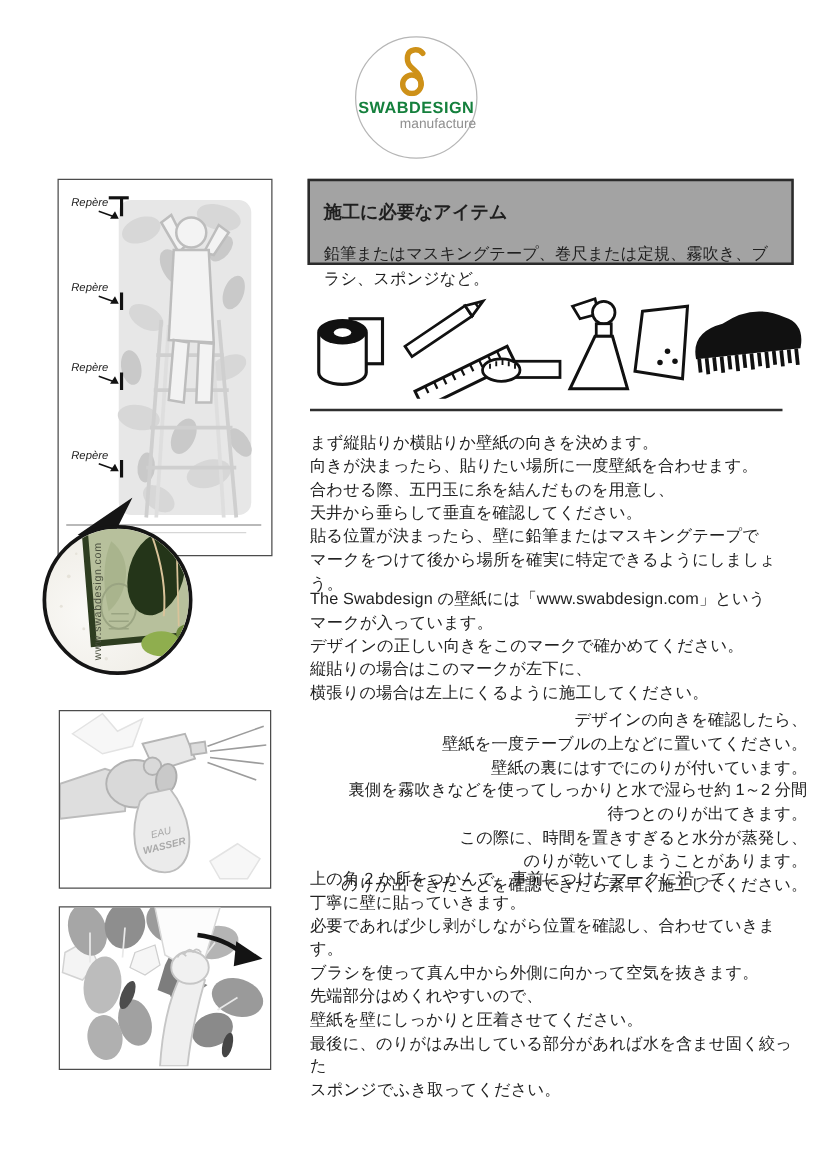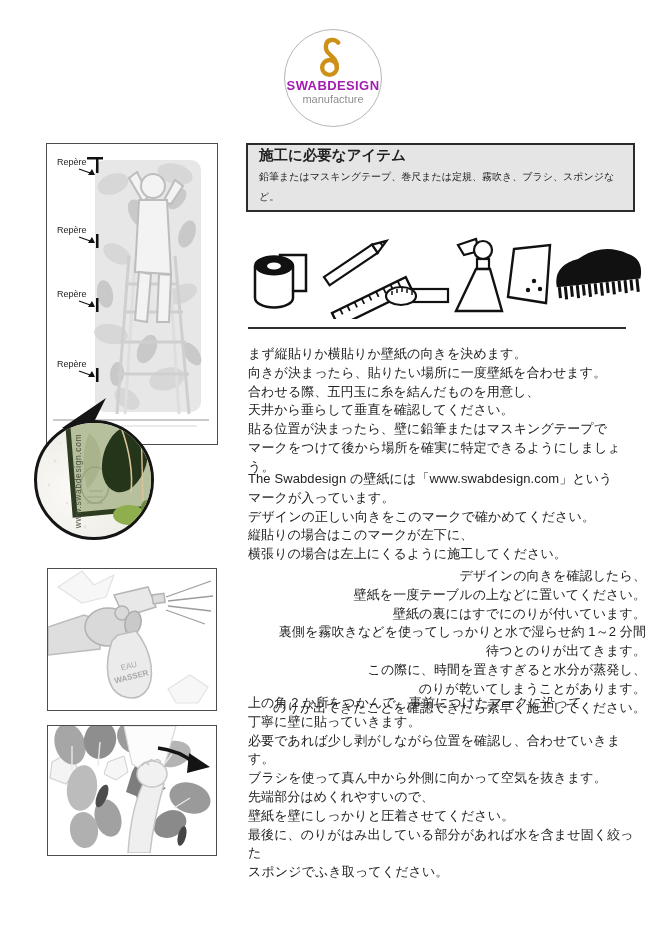--- a/index.html
+++ b/index.html
@@ -6,42 +6,42 @@
   .page{
     position:relative;width:665px;height:941px;margin:0 auto;background:#ffffff;
     font-family:"Liberation Sans","DejaVu Sans",sans-serif;color:#1f1f1f;overflow:hidden;
   }
   
   .logo{
     position:absolute;left:284px;top:29px;width:98px;height:98px;border-radius:50%;
     border:1px solid #b6b6b6;background:#fff;text-align:center;box-sizing:border-box;
   }
   .logo svg{display:block;margin:7px auto 1px auto;}
-  .logo .brand{font-size:13px;font-weight:bold;letter-spacing:.4px;color:#a21caf;line-height:15px;}
-  .logo .sub{font-size:11px;color:#8f8f8f;line-height:13px;}
+  .logo .brand{font-size:13px;font-weight:bold;letter-spacing:.4px;color:#15803d;line-height:15px;}
+  .logo .sub{font-size:11px;color:#8f8f8f;line-height:13px;text-align:right;}
   
   .items-box{
     position:absolute;left:246px;top:143px;width:389px;height:69px;box-sizing:border-box;
-    border:2px solid #2b2b2b;padding:1px 11px;background:#e5e5e5;
+    border:2px solid #2b2b2b;padding:16px 11px;background:#a3a3a3;
   }
   .items-box .title{font-size:14.5px;font-weight:bold;line-height:19px;}
-  .items-box .body{font-size:10px;line-height:20px;margin-top:2px;}
+  .items-box .body{font-size:13px;line-height:20px;margin-top:13px;}
   .icons-row{
     position:absolute;left:248px;top:233px;width:392px;height:88px;
     display:flex;align-items:center;justify-content:space-between;
   }
   .icons-row svg{flex:0 0 auto;}
   .divider{position:absolute;left:248px;top:327px;width:378px;border-top:2px solid #2f2f2f;}
   .para{
     position:absolute;left:248px;width:398px;font-size:13px;line-height:18.8px;
     white-space:pre-line;letter-spacing:.1px;color:#222;
   }
   .p1{top:345px;} .p2{top:470px;} .p3{top:567px;text-align:right;} .p4{top:694px;}
   
-  .frame{position:absolute;border:1.5px solid #4c4c4c;background:#fff;box-sizing:border-box;}
+  .frame{position:absolute;border:1.5px solid #4c4c4c;background:#fff;box-sizing:border-box;font-style:italic;}
   .frame-ladder{left:46px;top:143px;width:172px;height:302px;}
   .frame-spray{left:47px;top:568px;width:170px;height:143px;}
   .frame-press{left:47px;top:725px;width:170px;height:131px;}
   .detail-wedge{position:absolute;left:62px;top:398px;z-index:4;}
   .detail-circle{
     position:absolute;left:34px;top:420px;width:120px;height:120px;border-radius:50%;
     border:3px solid #151515;overflow:hidden;z-index:5;box-sizing:border-box;
     background:radial-gradient(circle at 30% 60%, #faf9f6 0%, #f1efe9 55%, #e7e4db 100%);
   }
 </style>

